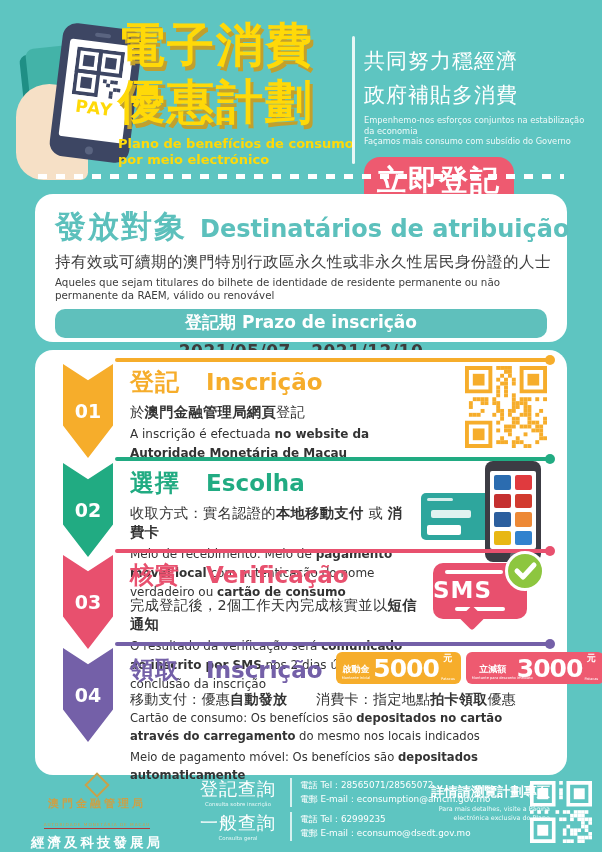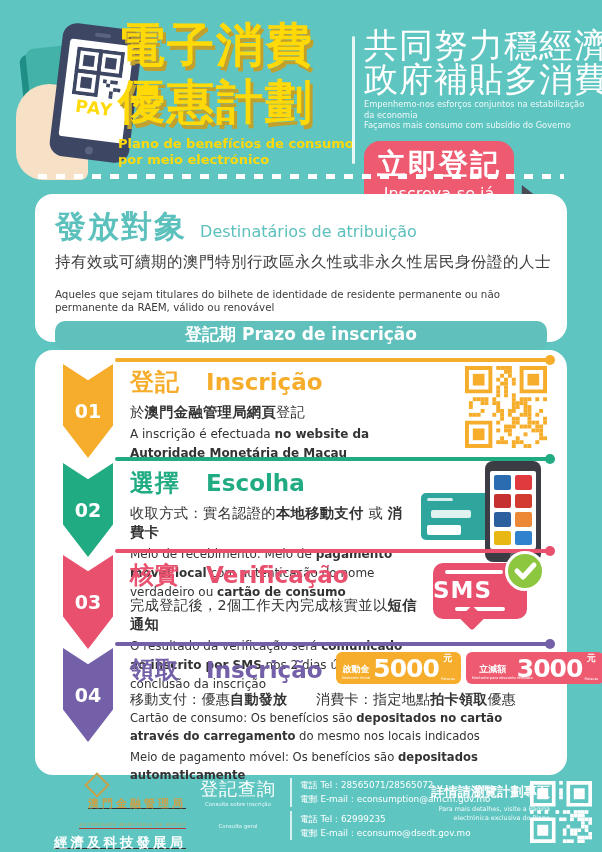--- a/index.html
+++ b/index.html
@@ -18,40 +18,40 @@
   .pay{font-size:17px;font-weight:900;color:var(--yellow,#FFD908);letter-spacing:1px;margin-top:1px;}
   .phone .home-dot{position:absolute;left:50%;bottom:5px;width:8px;height:8px;margin-left:-4px;background:#5a6480;border-radius:50%;}
 
   .title-block{position:absolute;left:118px;top:16px;width:236px;}
   .main-title{font-size:47px;line-height:57px;font-weight:900;color:var(--yellow,#FFD908);
     text-shadow:3px 4px 0 var(--yellow-shadow,#C2A02C);letter-spacing:2px;white-space:nowrap;}
   .sub-title{margin-top:6px;font-size:13px;line-height:16px;font-weight:700;color:var(--yellow,#FFD908);}
   .v-divider{position:absolute;left:352px;top:36px;width:3px;height:128px;background:rgba(255,255,255,.85);border-radius:2px;}
 
   .right-block{position:absolute;left:364px;top:28px;width:232px;}
-  .slogan{font-size:34px;line-height:34px;color:#fff;letter-spacing:1px;white-space:nowrap;}
+  .slogan{font-size:21px;line-height:34px;color:#fff;letter-spacing:1px;white-space:nowrap;margin-top:16px;}
   .slogan-pt{margin-top:3px;font-size:8.3px;line-height:10.5px;color:rgba(255,255,255,.9);}
   .register-wrap{position:relative;margin-top:10px;width:150px;}
   .register-btn{background:var(--red,#EE5A70);border-radius:16px;box-shadow:0 5px 0 var(--red-dark,#D04B5E);
     text-align:center;padding:4px 8px 7px;cursor:pointer;}
   .reg-zh{font-size:29px;font-weight:900;color:#fff;letter-spacing:2px;white-space:nowrap;}
   .reg-pt{font-size:16px;color:#fff;margin-top:-1px;white-space:nowrap;}
   .cursor{position:absolute;right:-34px;bottom:-12px;width:30px;height:38px;}
 
   .dashes{position:absolute;left:38px;right:38px;top:174px;height:5px;
     background:repeating-linear-gradient(90deg,#fff 0 9px,transparent 9px 18px);}
 
   
   .card{position:absolute;left:35px;width:532px;background:#fff;border-radius:18px;box-sizing:border-box;}
   .card-elig{top:194px;height:148px;padding:12px 20px;}
   .elig-title{white-space:nowrap;}
   .elig-title .zh{font-size:31px;font-weight:900;color:var(--teal-text,#5CC0BC);letter-spacing:2px;}
-  .elig-title .pt{font-size:16px;font-weight:400;color:var(--teal-text,#5CC0BC);margin-left:8px;}
+  .elig-title .pt{font-size:24px;font-weight:700;color:var(--teal-text,#5CC0BC);margin-left:8px;}
   .elig-zh{font-size:15.5px;color:#3C3C3C;margin-top:4px;letter-spacing:.5px;white-space:nowrap;}
-  .elig-pt{font-size:10.3px;line-height:13px;color:#3C3C3C;margin-top:15px;}
+  .elig-pt{font-size:10.3px;line-height:13px;color:#3C3C3C;margin-top:3px;}
   .periods{display:flex;gap:42px;margin-top:7px;flex-direction:column;}
   .period{flex:1;text-align:center;}
   .pill{display:block;background:var(--pill,#5FC0BC);color:#fff;font-weight:700;font-size:17px;
     border-radius:10px;padding:2px 6px 4px;white-space:nowrap;}
   .dates{font-size:17px;font-weight:700;color:#3C3C3C;margin-top:3px;letter-spacing:.5px;}
 
   
   .card-steps{top:350px;height:425px;}
   .step{position:absolute;left:0;right:0;}
   .step-line{position:absolute;left:80px;right:14px;top:0;height:4px;border-radius:2px;background:var(--c);}
@@ -106,21 +106,21 @@
   .b-left{text-align:center;margin-right:3px;max-width:42px;}
   .b-zh{font-size:9px;font-weight:700;white-space:nowrap;}
   .b-pt{font-size:3.6px;line-height:4px;}
   .b-amt{font-size:25px;font-weight:900;letter-spacing:-1px;}
   .b-right{text-align:center;margin-left:2px;}
   .b-unit-zh{font-size:9px;font-weight:700;}
   .b-unit-pt{font-size:3.6px;}
 
   
   .footer{position:absolute;left:0;right:0;top:775px;height:77px;}
-  .orgs{position:absolute;left:8px;top:1px;width:178px;text-align:right;text-decoration:underline;}
+  .orgs{position:absolute;left:8px;top:1px;width:178px;text-align:center;}
   .diamond{width:14px;height:14px;margin:0 auto 2px;background:transparent;border:2px solid #C9A149;transform:rotate(45deg);}
   .org1-zh{font-size:11px;color:#C9A149;letter-spacing:3px;font-weight:700;white-space:nowrap;}
   .org1-pt{display:inline-block;font-size:4.2px;color:#C9A149;letter-spacing:1px;border-bottom:1.5px solid #B23A3A;padding-bottom:1px;}
   .org2{margin-top:4px;}
   .org2-zh{font-size:13.5px;color:#fff;font-weight:700;letter-spacing:3px;white-space:nowrap;}
   .contacts{position:absolute;left:194px;top:2px;width:242px;}
   .contact-row{display:flex;align-items:center;margin-bottom:4px;}
   .c-label{width:88px;text-align:center;flex:none;}
   .c-zh{font-size:18px;color:#fff;letter-spacing:1px;white-space:nowrap;}
   .c-pt{font-size:5.4px;color:#E8F7F6;}
@@ -493,20 +493,21 @@
           <div class="c-pt">Consulta sobre inscrição</div>
         </div>
         <div class="c-sep"></div>
         <div class="c-info">
           <div>電話 Tel：28565071/28565072</div>
           <div>電郵 E-mail：econsumption@amcm.gov.mo</div>
         </div>
       </div>
       <div class="contact-row">
         <div class="c-label">
+          <div class="c-zh">一般查詢</div>
           <div class="c-pt">Consulta geral</div>
         </div>
         <div class="c-sep"></div>
         <div class="c-info">
           <div>電話 Tel：62999235</div>
           <div>電郵 E-mail：econsumo@dsedt.gov.mo</div>
         </div>
       </div>
     </div>
 

